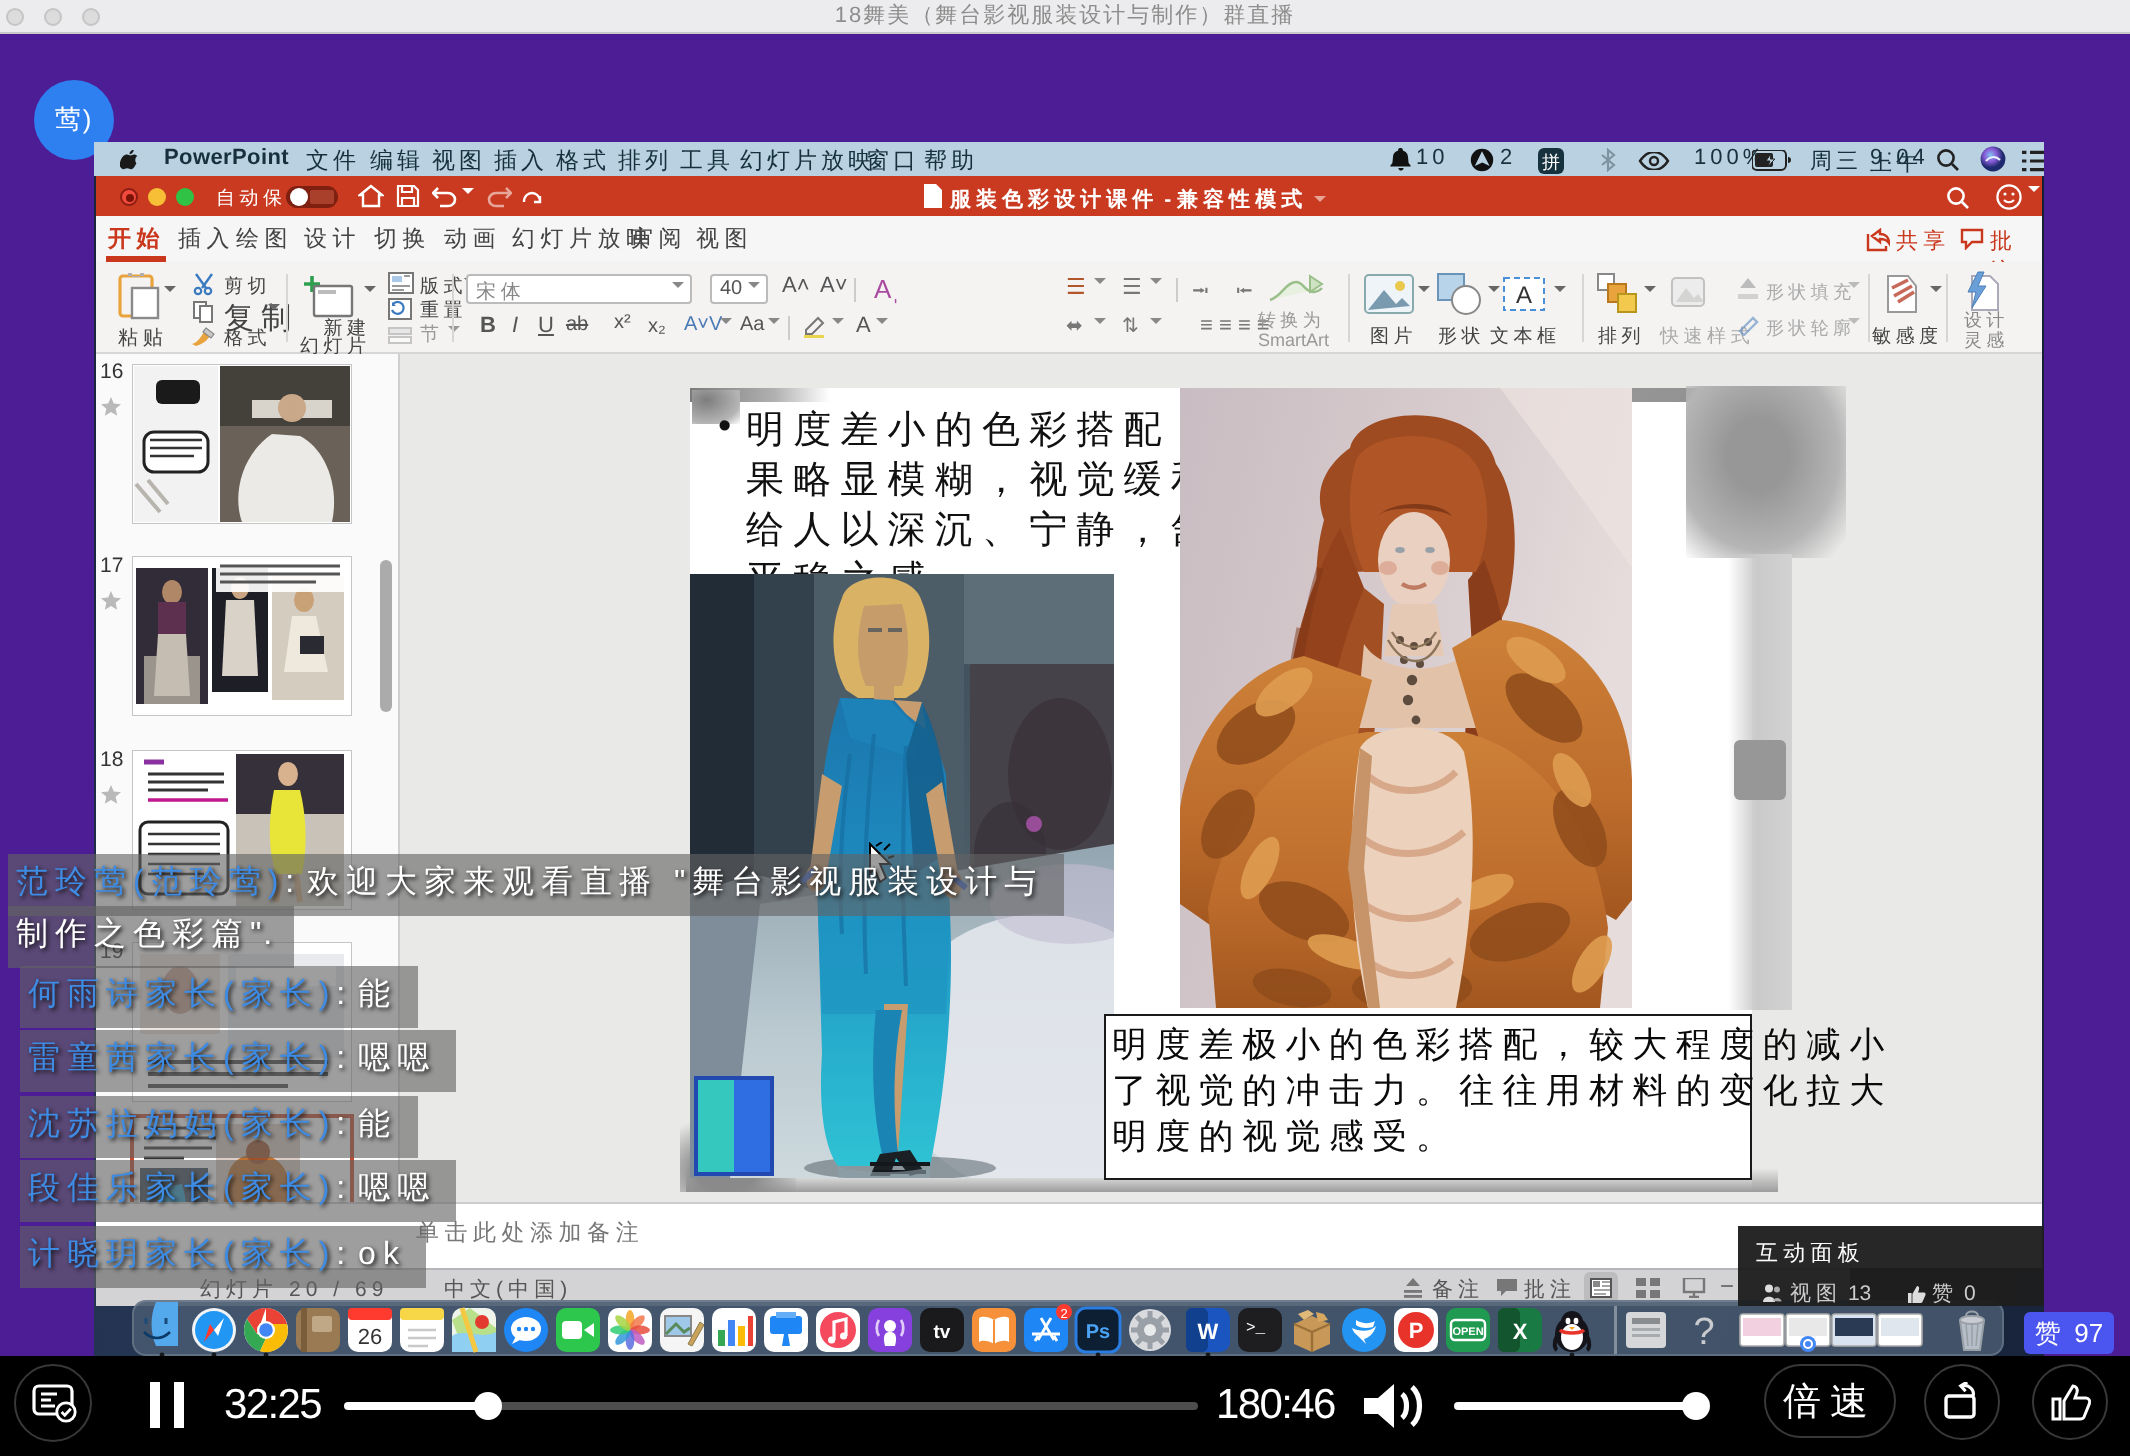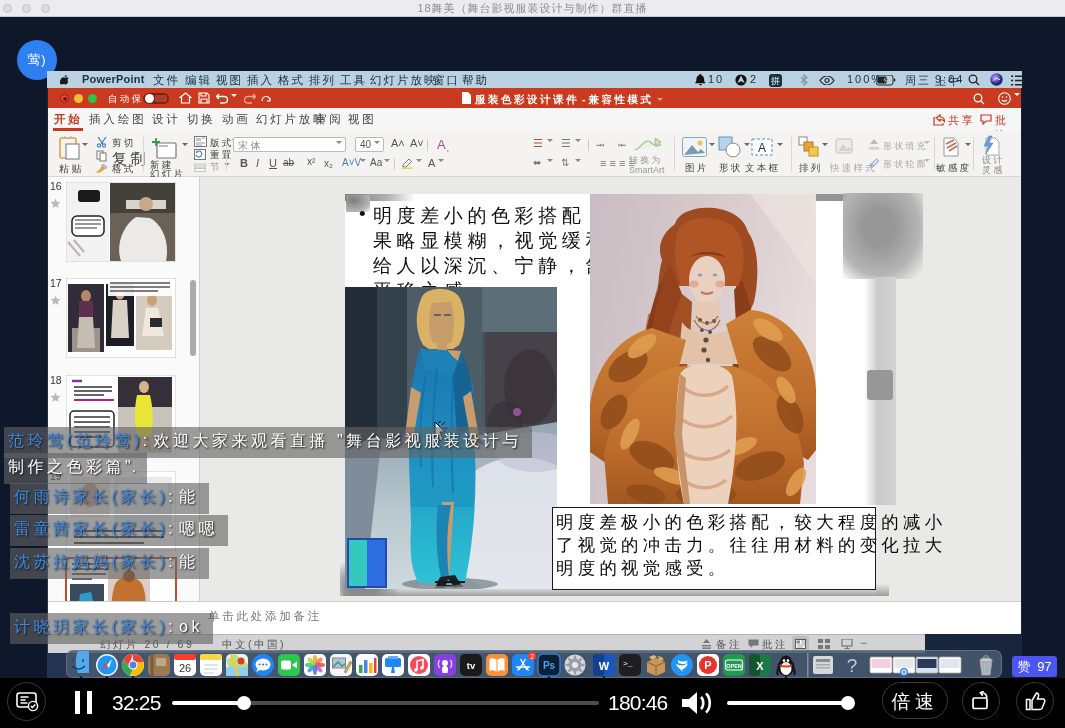--- a/index.html
+++ b/index.html
@@ -1,17 +1,17 @@
 <!DOCTYPE html>
 <html><head><meta charset="utf-8">
 <style>
 *{margin:0;padding:0;box-sizing:border-box}
 html,body{width:1065px;height:728px;overflow:hidden;background:#000;font-family:"Liberation Sans",sans-serif}
 .abs{position:absolute}
-#stage{position:relative;width:1065px;height:728px;background:#0f172a}
+#stage{position:relative;width:1065px;height:728px;background:#4c1d95}
 
 #topbar{left:0;top:0;width:1065px;height:17px;background:#ececee;border-bottom:1px solid #c9c9c9}
 #topbar .dot{top:3.5px;width:9px;height:9px;border-radius:50%;background:#dcdcdc;border:1px solid #c5c5c5}
 #topbar .t{width:100%;text-align:center;font-size:11px;color:#8d8d8d;line-height:17px;letter-spacing:1px}
 
 #avatar{left:17px;top:40px;width:40px;height:40px;border-radius:50%;background:#2e7ff0;color:#fff;font-size:13px;text-align:center;line-height:40px;letter-spacing:1px}
 #stitle{left:73px;top:50px;color:#fff;font-size:18.5px;letter-spacing:5.4px;white-space:nowrap}
 
 #desktop{left:47px;top:71px;width:975px;height:608px;background:radial-gradient(ellipse at 20% 95%,#2a3c5c 0%,#1b2a44 40%,#141f33 100%);overflow:hidden}
 
@@ -204,21 +204,21 @@
           <path d="M1 9c3-1 4-3 6-6l3 2c-2 3-4 4-7 5z" fill="#e8a33d"></path>
           <path d="M8 1l4 3-1.5 2-4-3z" fill="#c8c8c8" stroke="#888" stroke-width=".6"></path>
         </svg>
     <span class="abs cjk" style="left:64px;top:32px;font-size:9.5px;color:#444">格式</span>
     <div class="abs" style="left:95px;top:6px;width:1px;height:34px;background:#d8d6d5"></div>
     <svg class="abs" style="left:103px;top:5px" width="26" height="24" viewBox="0 0 26 24">
           <path d="M5 2v8M1 6h8" stroke="#2e9e4f" stroke-width="1.8"></path>
           <rect x="6" y="7" width="19" height="15" rx="1" fill="#fff" stroke="#777" stroke-width="1.2"></rect>
           <rect x="8" y="9" width="9" height="2" fill="#bbb"></rect>
         </svg>
-    <span class="abs cjk" style="left:102px;top:29px;font-size:9.5px;color:#444;line-height:9px;text-align:left">新建<br>幻灯片</span>
+    <span class="abs cjk" style="left:102px;top:29px;font-size:9.5px;color:#444;line-height:9px;text-align:right">新建<br>幻灯片</span>
     <span class="abs" style="left:134px;top:12px;width:0;height:0;border-left:3px solid transparent;border-right:3px solid transparent;border-top:3.5px solid #666"></span>
     <svg class="abs" style="left:146px;top:5px" width="13" height="11" viewBox="0 0 13 11">
           <rect x=".5" y=".5" width="12" height="10" fill="#fff" stroke="#777"></rect>
           <rect x="2" y="2" width="5" height="3" fill="#aac8e8"></rect>
           <path d="M8 2h3M2 7h9M2 9h6" stroke="#999" stroke-width="1"></path>
         </svg>
     <span class="abs cjk" style="left:162px;top:6px;font-size:9.5px;color:#444">版式</span>
         <span class="abs" style="left:184px;top:8px;width:0;height:0;border-left:3px solid transparent;border-right:3px solid transparent;border-top:3.5px solid #666"></span>
     <svg class="abs" style="left:146px;top:18px" width="12" height="11" viewBox="0 0 12 11">
           <rect x=".5" y=".5" width="11" height="10" fill="#fff" stroke="#777"></rect>
@@ -832,22 +832,37 @@
           <circle cx="719" cy="26.5" r="1.2" fill="#16181c"></circle>
         </svg>
       </div>
 </div>
 
 <div class="chat" style="left:4px;top:427px"><b>范玲莺(范玲莺)</b><span style="letter-spacing:1px">: </span>欢迎大家来观看直播 "舞台影视服装设计与</div>
 <div class="chat" style="left:4px;top:453px">制作之色彩篇<span style="letter-spacing:1px">".</span></div>
 <div class="chat" style="top:483px"><b>何雨诗家长(家长)</b><span style="letter-spacing:1px">: </span>能</div>
 <div class="chat" style="top:515px"><b>雷童茜家长(家长)</b><span style="letter-spacing:1px">: </span>嗯嗯</div>
 <div class="chat" style="top:548px"><b>沈苏拉妈妈(家长)</b><span style="letter-spacing:1px">: </span>能</div>
+<div class="chat" style="top:580px"><b>段佳乐家长(家长)</b><span style="letter-spacing:1px">: </span>嗯嗯</div>
 <div class="chat" style="top:613px"><b>计晓玥家长(家长)</b><span style="letter-spacing:1px">: </span>ok</div>
 
+<div class="abs" id="ipanel">
+  <span class="abs cjk" style="left:9px;top:6px;font-size:11px;color:#fff">互动面板</span>
+  <svg class="abs" style="left:12px;top:29px" width="10" height="9" viewBox="0 0 10 9">
+        <circle cx="3.5" cy="2.2" r="2" fill="#ddd"></circle>
+        <path d="M0.5 9 C0.5 5.5 6.5 5.5 6.5 9 Z" fill="#ddd"></path>
+        <circle cx="7.5" cy="2.8" r="1.5" fill="#aaa"></circle>
+        <path d="M5.5 8.5 C6 6.3 9.5 6.5 9.8 8.8 Z" fill="#aaa"></path>
+      </svg>
+  <span class="abs" style="left:26px;top:27px;font-size:10.5px;color:#ccc"><span class="cjk">视图</span> 13</span>
+  <svg class="abs" style="left:84px;top:29px" width="10" height="10" viewBox="0 0 10 10">
+        <path d="M1 4.5 h1.8 v5 H1 Z M3.2 5 L5.5 1 C6.3 1 6.8 1.8 6.5 2.7 L6 4.2 H9 C9.7 4.2 10 5 9.7 5.6 L8.2 9 C8 9.4 7.6 9.5 7.2 9.5 H3.2 Z" fill="#ddd"></path>
+      </svg>
+  <span class="abs" style="left:97px;top:27px;font-size:10.5px;color:#ccc"><span class="cjk">赞</span> 0</span>
+</div>
 <div class="abs" id="zan97"><span class="cjk">赞</span> 97</div>
 
 <div class="abs" id="pbar">
   <div class="pbtn" style="left:7px;top:4px;width:39px;height:39px"></div>
   <svg class="abs" style="left:16px;top:14px" width="24" height="20" viewBox="0 0 24 20">
         <rect x="1" y="1" width="19" height="14" rx="2.5" fill="none" stroke="#fff" stroke-width="1.6"></rect>
         <path d="M4.5 5 h8 M4.5 8 h5 M4.5 11 h7" stroke="#fff" stroke-width="1.6"></path>
         <circle cx="17" cy="14" r="4.6" fill="#000" stroke="#fff" stroke-width="1.4"></circle>
         <path d="M14.8 14 l1.6 1.6 3-3.2" stroke="#fff" stroke-width="1.4" fill="none"></path>
       </svg>

